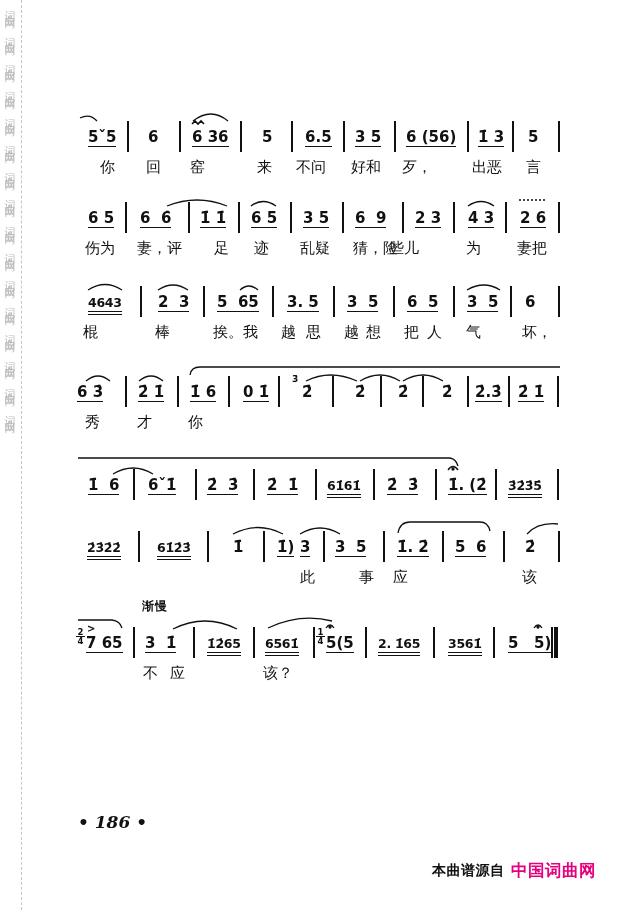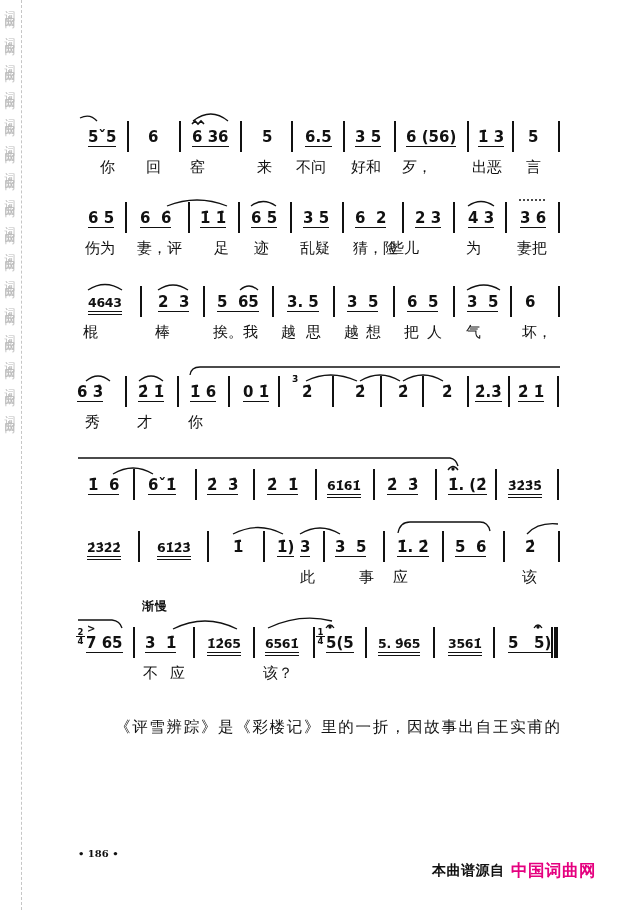--- a/index.html
+++ b/index.html
@@ -25,22 +25,22 @@
   .grace { position:absolute; top:-9px; font-size:9px; font-weight:bold; line-height:10px; }
   .tsig { position:absolute; top:-6px; width:9px; font-size:8.5px; font-weight:bold; line-height:8px; text-align:center; }
   .tsig .t { display:block; border-bottom:1px solid #111; }
   .tsig .b { display:block; }
   .accent { position:absolute; top:-11px; font-size:10px; font-weight:bold; }
   .tempo { position:absolute; top:-36px; font-size:12px; font-weight:bold; letter-spacing:1px; }
   .slurs { position:absolute; left:0; top:0; width:635px; height:910px; pointer-events:none; }
   
   .para { position:absolute; font-size:15.5px; line-height:20px; white-space:nowrap; text-align:justify;
           text-align-last:justify; font-family:"DejaVu Sans", sans-serif; color:#111; }
-  .pagenum { position:absolute; left:78px; top:812px; font-family:"DejaVu Serif", serif; 
-             font-weight:bold; font-size:10px;margin-top:36px; }
+  .pagenum { position:absolute; left:78px; top:812px; font-family:"DejaVu Serif", serif; font-style:italic;
+             font-weight:bold; font-size:17px; }
   .footer-src { position:absolute; left:432px; top:862px; font-size:14px; font-weight:bold; color:#111; letter-spacing:0.5px; }
   .footer-site { position:absolute; left:511px; top:860px; font-size:16.5px; font-weight:bold; color:#e5007f; letter-spacing:0.5px; }
 </style>
 </head>
 <body>
 
 <div class="page">
 
   <div class="wm left">词曲网　词曲网　词曲网　词曲网　词曲网　词曲网　词曲网　词曲网　词曲网　词曲网　词曲网　词曲网　词曲网　词曲网　词曲网　词曲网　</div>
   <div class="dash" style="left:21px"></div>
@@ -124,27 +124,27 @@
     <span class="n u1" style="left:88px">6 5</span>
     <span class="bar" style="left:125px"></span>
     <span class="n u1" style="left:140px">6  6̇</span>
     <span class="bar" style="left:188px"></span>
     <span class="n u1" style="left:200px">1̇ 1̇</span>
     <span class="bar" style="left:238px"></span>
     <span class="n u1" style="left:251px">6 5</span>
     <span class="bar" style="left:290px"></span>
     <span class="n u1" style="left:303px">3 5</span>
     <span class="bar" style="left:342px"></span>
-    <span class="n u1" style="left:355px">6  2</span>
+    <span class="n u1" style="left:355px">6  9</span>
     <span class="bar" style="left:402px"></span>
     <span class="n u1" style="left:415px">2 3</span>
     <span class="bar" style="left:453px"></span>
     <span class="n u1" style="left:468px">4 3</span>
     <span class="bar" style="left:505px"></span>
-    <span class="n u1" style="left:520px">3 6</span>
+    <span class="n u1" style="left:520px">2 6</span>
     <span class="bar" style="left:558px"></span>
 
     <span class="ly" style="left:85px">伤为</span>
     <span class="ly" style="left:137px">妻，评</span>
     <span class="ly" style="left:214px">足</span>
     <span class="ly" style="left:254px">迹</span>
     <span class="ly" style="left:300px">乱疑</span>
     <span class="ly" style="left:353px">猜，险</span>
     <span class="ly" style="left:389px">些儿</span>
     <span class="ly" style="left:466px">为</span>
@@ -268,33 +268,32 @@
     <span class="n s4 u2" style="left:207px">1̇2̇65</span>
     <span class="bar" style="left:253px"></span>
     <span class="n s4 u2" style="left:265px">6561̇</span>
     <span class="bar" style="left:313px"></span>
     <span class="tsig" style="left:316px">
       <span class="t">1</span>
       <span class="b">4</span>
     </span>
     <span class="n u1" style="left:326px">5(5</span>
     <span class="bar" style="left:365px"></span>
-    <span class="n s4 u2" style="left:378px">5. 9̇65</span>
+    <span class="n s4 u2" style="left:378px">2. 1̇65</span>
     <span class="bar" style="left:433px"></span>
     <span class="n s4 u2" style="left:448px">3561̇</span>
     <span class="bar" style="left:493px"></span>
     <span class="n u1" style="left:508px">5   5)</span>
     <span class="bar" style="left:551px"></span>
     <span class="bar thick" style="left:554px"></span>
 
     <span class="ly" style="left:143px">不</span>
     <span class="ly" style="left:170px">应</span>
     <span class="ly" style="left:263px">该？</span>
   </div>
 
-  <div class="para" style="left:115px; top:717px; width:445px">《评雪辨踪》是《彩楼记》里的一折，因故事出自王实甫的</div>
 
   <div class="pagenum">• 186 •</div>
 
   <div class="footer-src">本曲谱源自</div>
   <div class="footer-site">中国词曲网</div>
 
 </div>
 
 </body></html>

